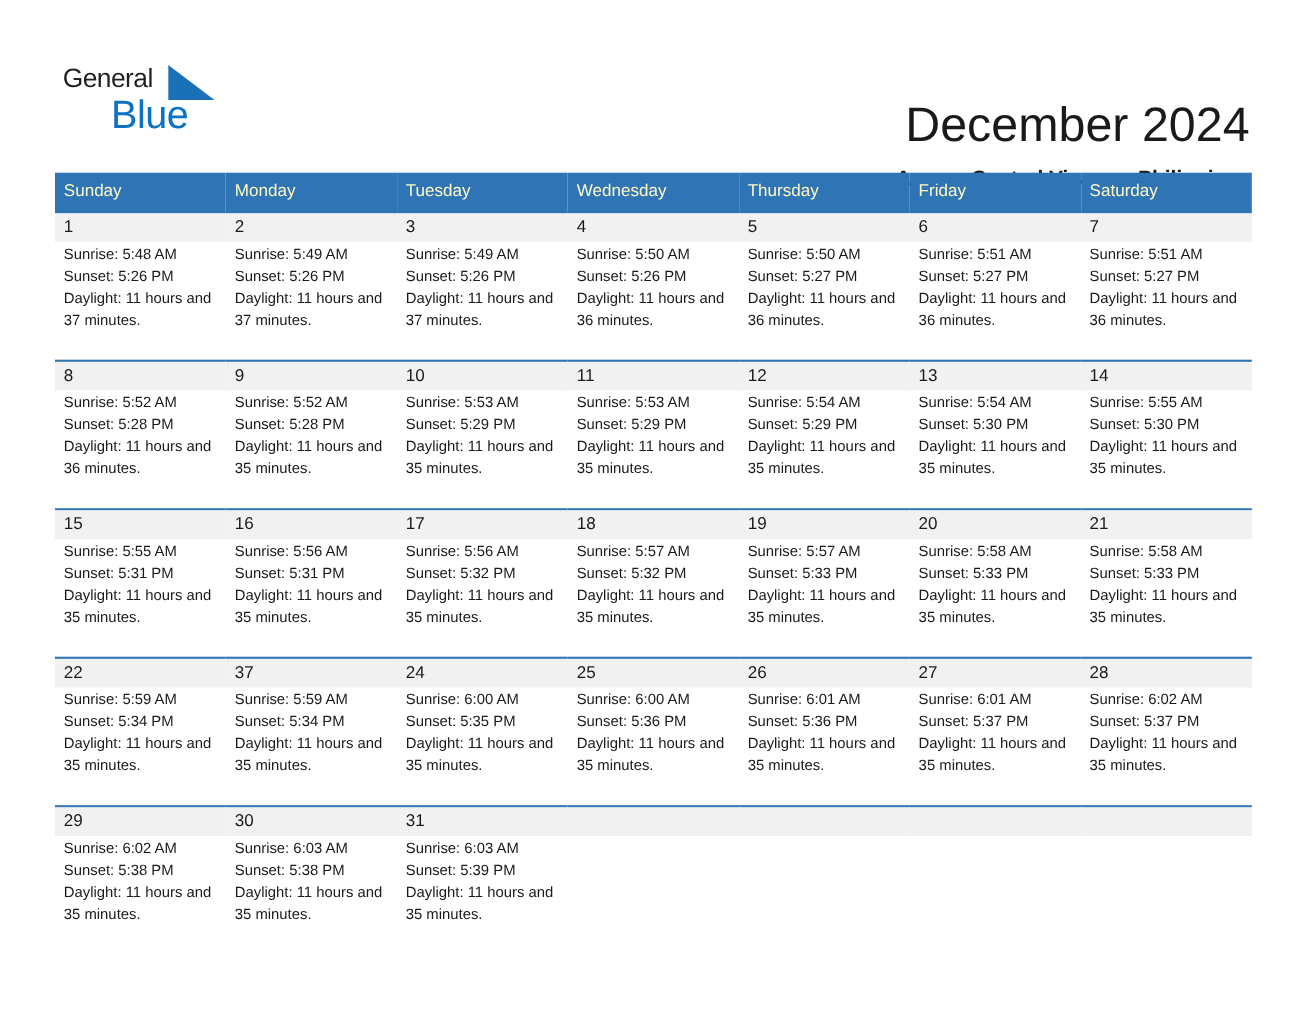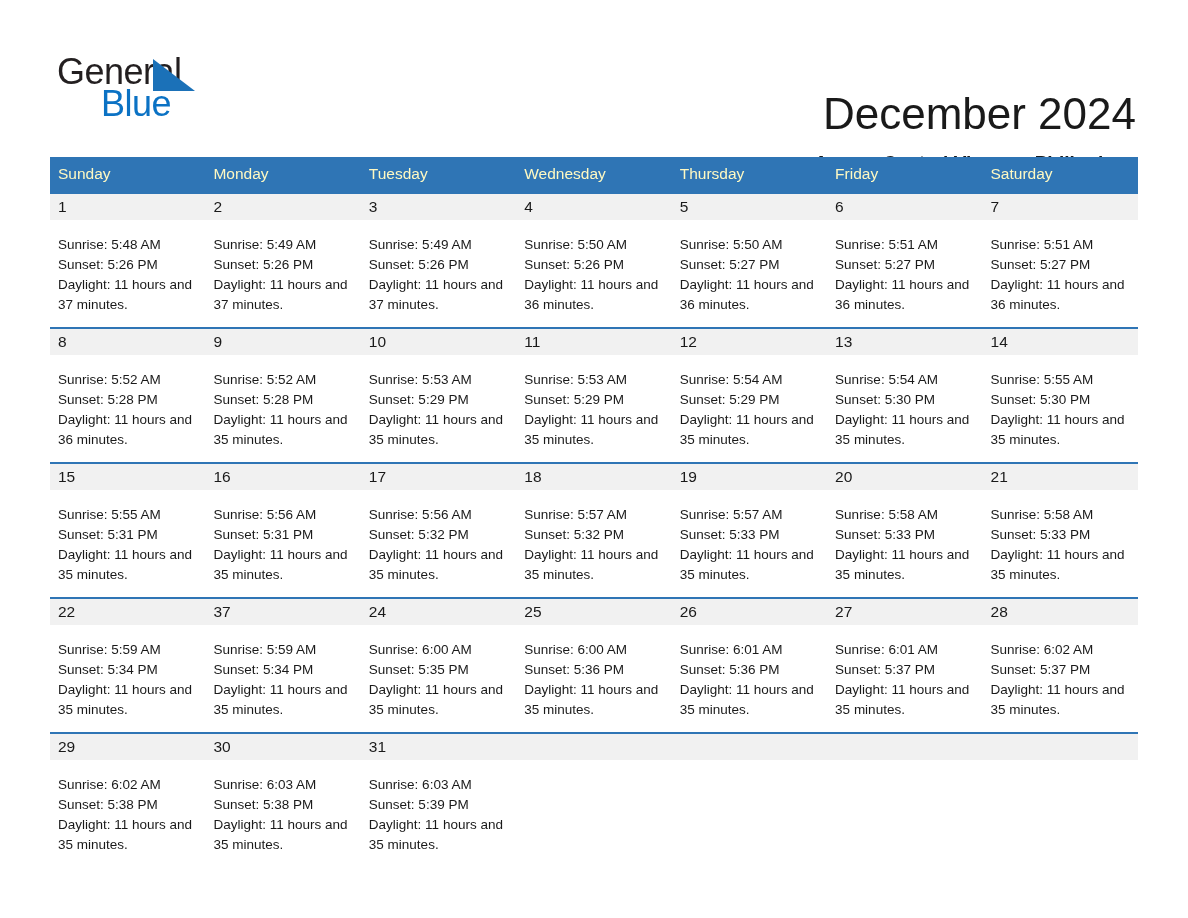--- a/index.html
+++ b/index.html
@@ -31,21 +31,21 @@
     position: absolute;
     left: 57px;
     top: 52px;
     width: 260px;
     height: 72px;
   }
   .brand-general {
     position: absolute;
     left: 0px;
     top: 0px;
-    font-size: 36px;
+    font-size: 24px;
     letter-spacing: -0.5px;
     color: #231f20;
     font-family: "Liberation Sans", sans-serif;
     line-height: 40px;
     white-space: nowrap;
   }
   .brand-triangle {
     position: absolute;
     left: 96px;
     top: 7px;
@@ -130,21 +130,21 @@
   .daynum-band {
     background: #f1f1f1;
     height: 26px;
     line-height: 26px;
     padding-left: 8px;
     font-size: 15.5px;
     color: #1a1a1a;
     box-sizing: border-box;
   }
   .cell-body {
-    padding: 15px 10px 0 8px;
+    padding: 1px 10px 0 8px;
     font-size: 13.5px;
     line-height: 20px;
     color: #1a1a1a;
   }
   .cell-body div { white-space: nowrap; }
   .cell-body .daylight-line { white-space: normal; }
 
   .empty-cell .daynum-band {
     background: #f1f1f1;
   }

